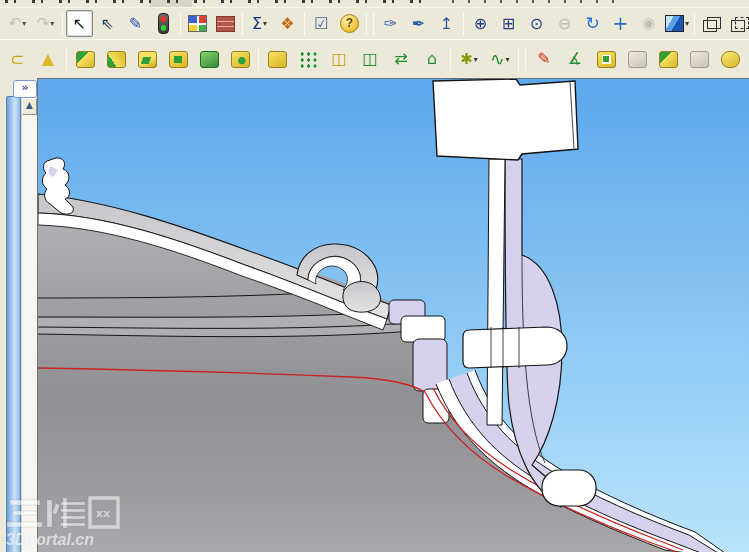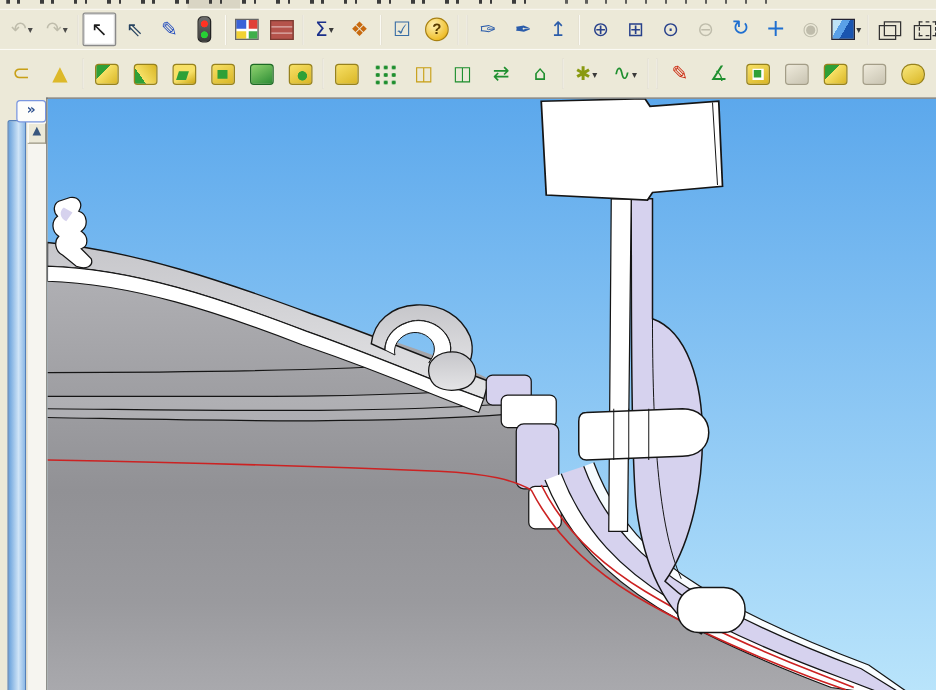--- a/index.html
+++ b/index.html
@@ -380,14 +380,36 @@
           <path d="M520,326 L520,367"></path>
       </g>
 
       <rect x="543" y="469" width="54" height="36" rx="17" fill="#ffffff" stroke="#151515" stroke-width="1.2"></rect>
 
       <path fill="#ffffff" stroke="#151515" stroke-width="1.4" d="M434,80 L517,78 L521,84 L576,80 L579,148 L523,153 L519,159 L438,155 Z"></path>
       <path fill="none" stroke="#151515" stroke-width="0.8" d="M571,81 L575,147"></path>
     </svg>
   </div>
 
+  <div class="watermark">
+    <svg width="120" height="62" viewBox="0 0 120 62">
+      <g fill="rgba(255,255,255,0.55)" stroke="rgba(130,130,135,0.35)" stroke-width="0.6">
+        <rect x="8" y="12" width="30" height="5"></rect>
+          <rect x="11" y="23" width="24" height="4"></rect>
+          <rect x="5" y="34" width="35" height="5"></rect>
+        <rect x="45" y="12" width="5" height="27"></rect>
+          <rect x="52" y="16" width="4" height="10" transform="rotate(20 54 21)"></rect>
+        <rect x="61" y="10" width="4" height="30"></rect>
+          <rect x="59" y="14" width="24" height="3"></rect>
+        <rect x="59" y="21" width="24" height="3"></rect>
+          <rect x="59" y="28" width="24" height="3"></rect>
+          <rect x="59" y="35" width="24" height="3"></rect>
+      </g>
+      <g>
+        <rect x="88" y="10" width="28" height="29" fill="none" stroke="rgba(255,255,255,0.55)" stroke-width="3.5"></rect>
+        <text x="94" y="29" font-family="DejaVu Sans,sans-serif" font-size="11" font-weight="bold" fill="rgba(255,255,255,0.55)">xx</text>
+      </g>
+      <text x="4" y="57" font-family="Liberation Sans,sans-serif" font-size="16" font-weight="bold" font-style="italic" fill="rgba(238,238,242,0.72)">3Dportal.cn</text>
+      <title>三维网</title>
+    </svg>
+  </div>
 
 </div>
 
 </body></html>

